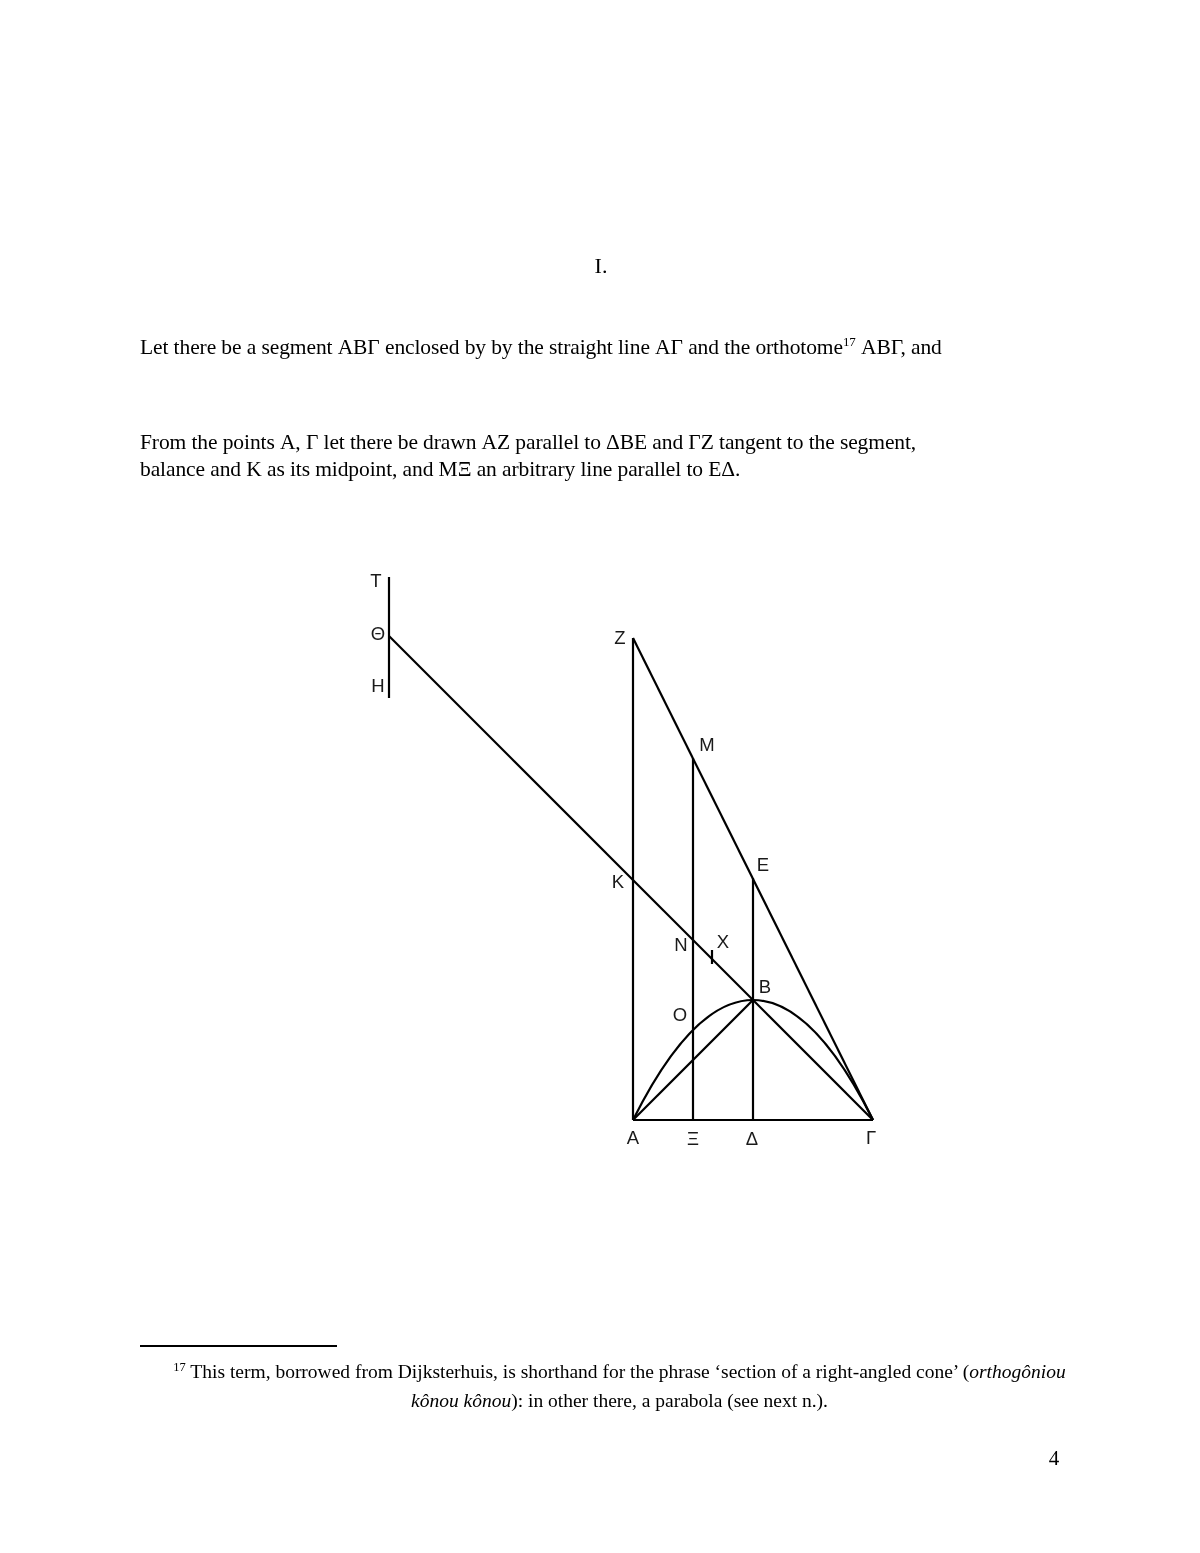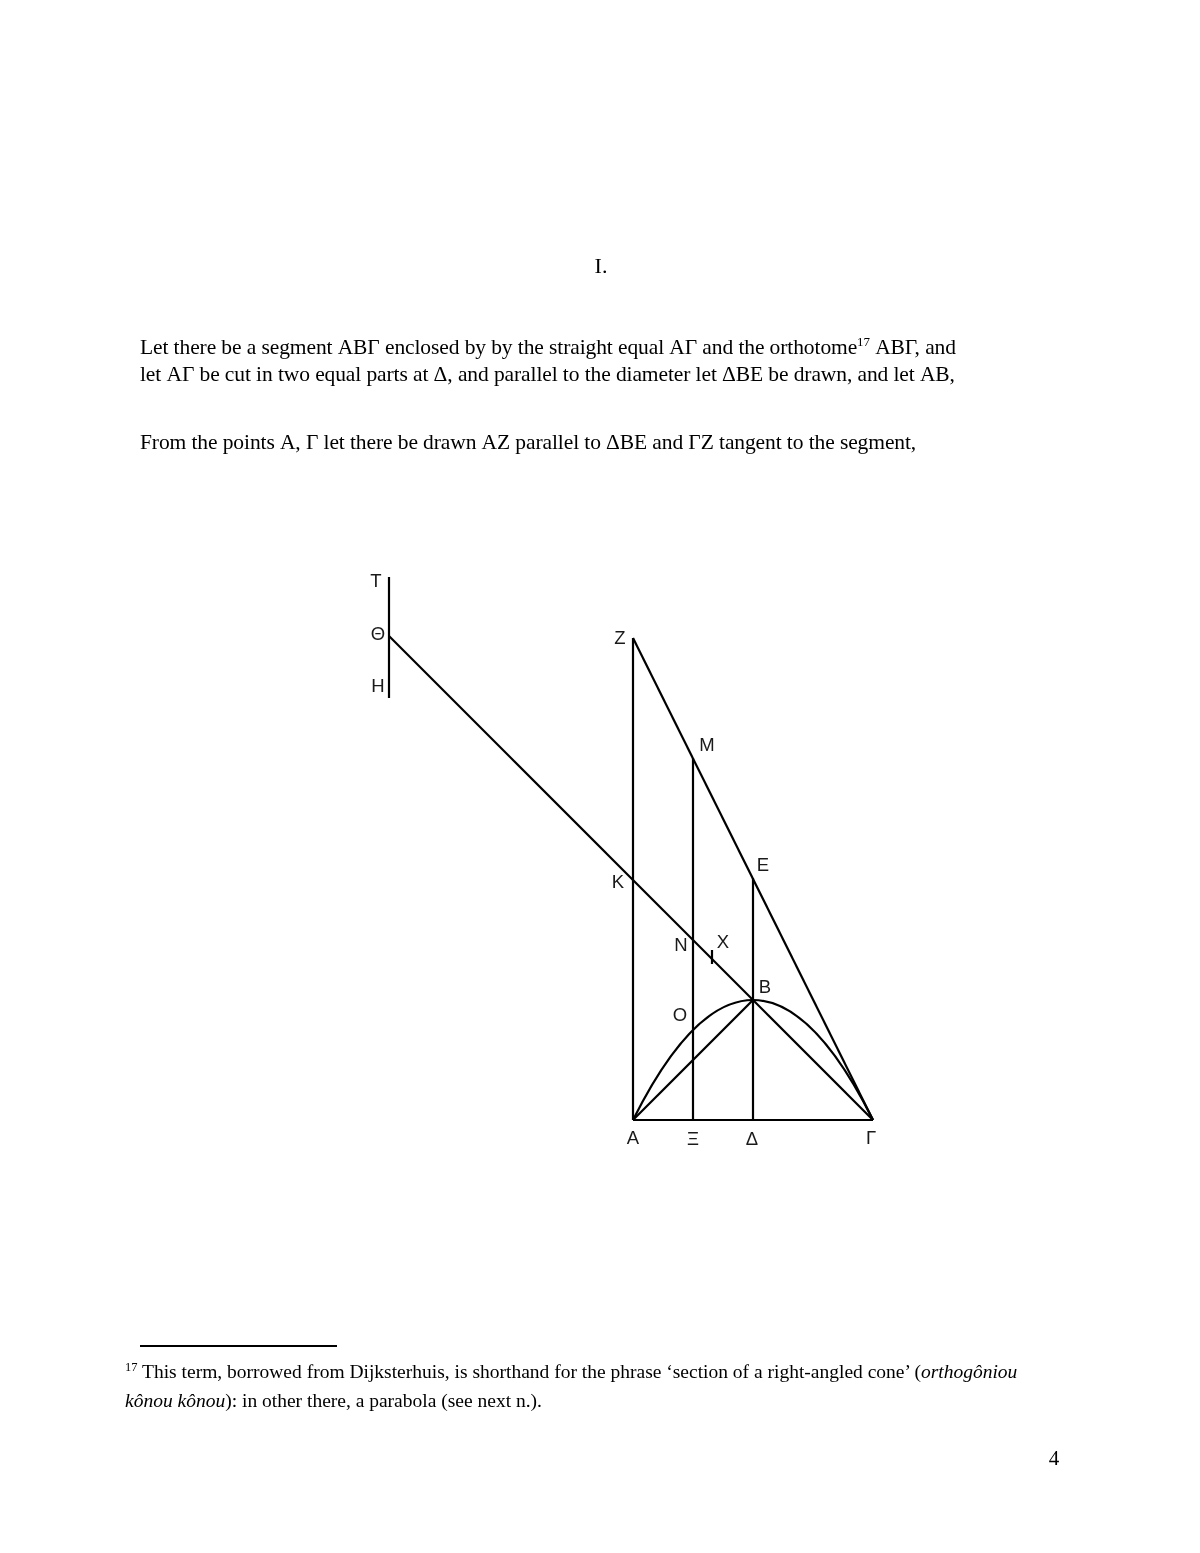--- a/index.html
+++ b/index.html
@@ -55,24 +55,25 @@
   .fn-rule {
     position: absolute;
     left: 140px;
     top: 1345px;
     width: 197px;
     height: 2px;
     background: #000000;
   }
   .footnote {
     position: absolute;
-    left: 125px;
+    left: 152px;
     top: 1357px;
     width: 935px;
     font-size: 19.5px;
+    text-align: center;
   }
   .footnote .tline {
     white-space: nowrap;
     line-height: 29px;
   }
   .footnote .sup { font-size: 12.5px; }
   .ital { font-style: italic; }
   .page-number {
     position: absolute;
     left: 1039px;
@@ -84,26 +85,26 @@
   }
 </style>
 </head>
 <body>
 
 <div class="page">
 
   <div class="title">I.</div>
 
   <div class="para" id="para1">
-    <div class="tline"><span>Let there be a segment ΑΒΓ enclosed by by the straight equal ΑΓ and the orthotome</span><sup class="sup">17</sup><span> ΑΒΓ, and</span></div>
-    <div class="tline">let ΑΓ be cut in two equal parts at Δ, and parallel to the diameter let ΔΒΕ be drawn, and let ΑΒ,</div>
+    <div class="tline"><span>Let there be a segment ΑΒΓ enclosed by by the straight line ΑΓ and the orthotome</span><sup class="sup">17</sup><span> ΑΒΓ, and</span></div>
   </div>
 
   <div class="para" id="para2">
     <div class="tline">From the points Α, Γ let there be drawn ΑΖ parallel to ΔΒΕ and ΓΖ tangent to the segment,</div>
+    <div class="tline">balance and Κ as its midpoint, and ΜΞ an arbitrary line parallel to ΕΔ.</div>
   </div>
 
   <svg class="diagram-svg" viewBox="360 565 530 595" xmlns="http://www.w3.org/2000/svg">
     <g stroke="#000000" stroke-width="2.2" fill="none" stroke-linecap="butt">
       <line x1="389" y1="577" x2="389" y2="698"></line>
       <line x1="389" y1="636" x2="873" y2="1120"></line>
       <line x1="633" y1="638" x2="633" y2="1120"></line>
       <line x1="633" y1="638" x2="873" y2="1120"></line>
       <line x1="633" y1="1120" x2="873" y2="1120"></line>
       <line x1="693" y1="758" x2="693" y2="1120"></line>

